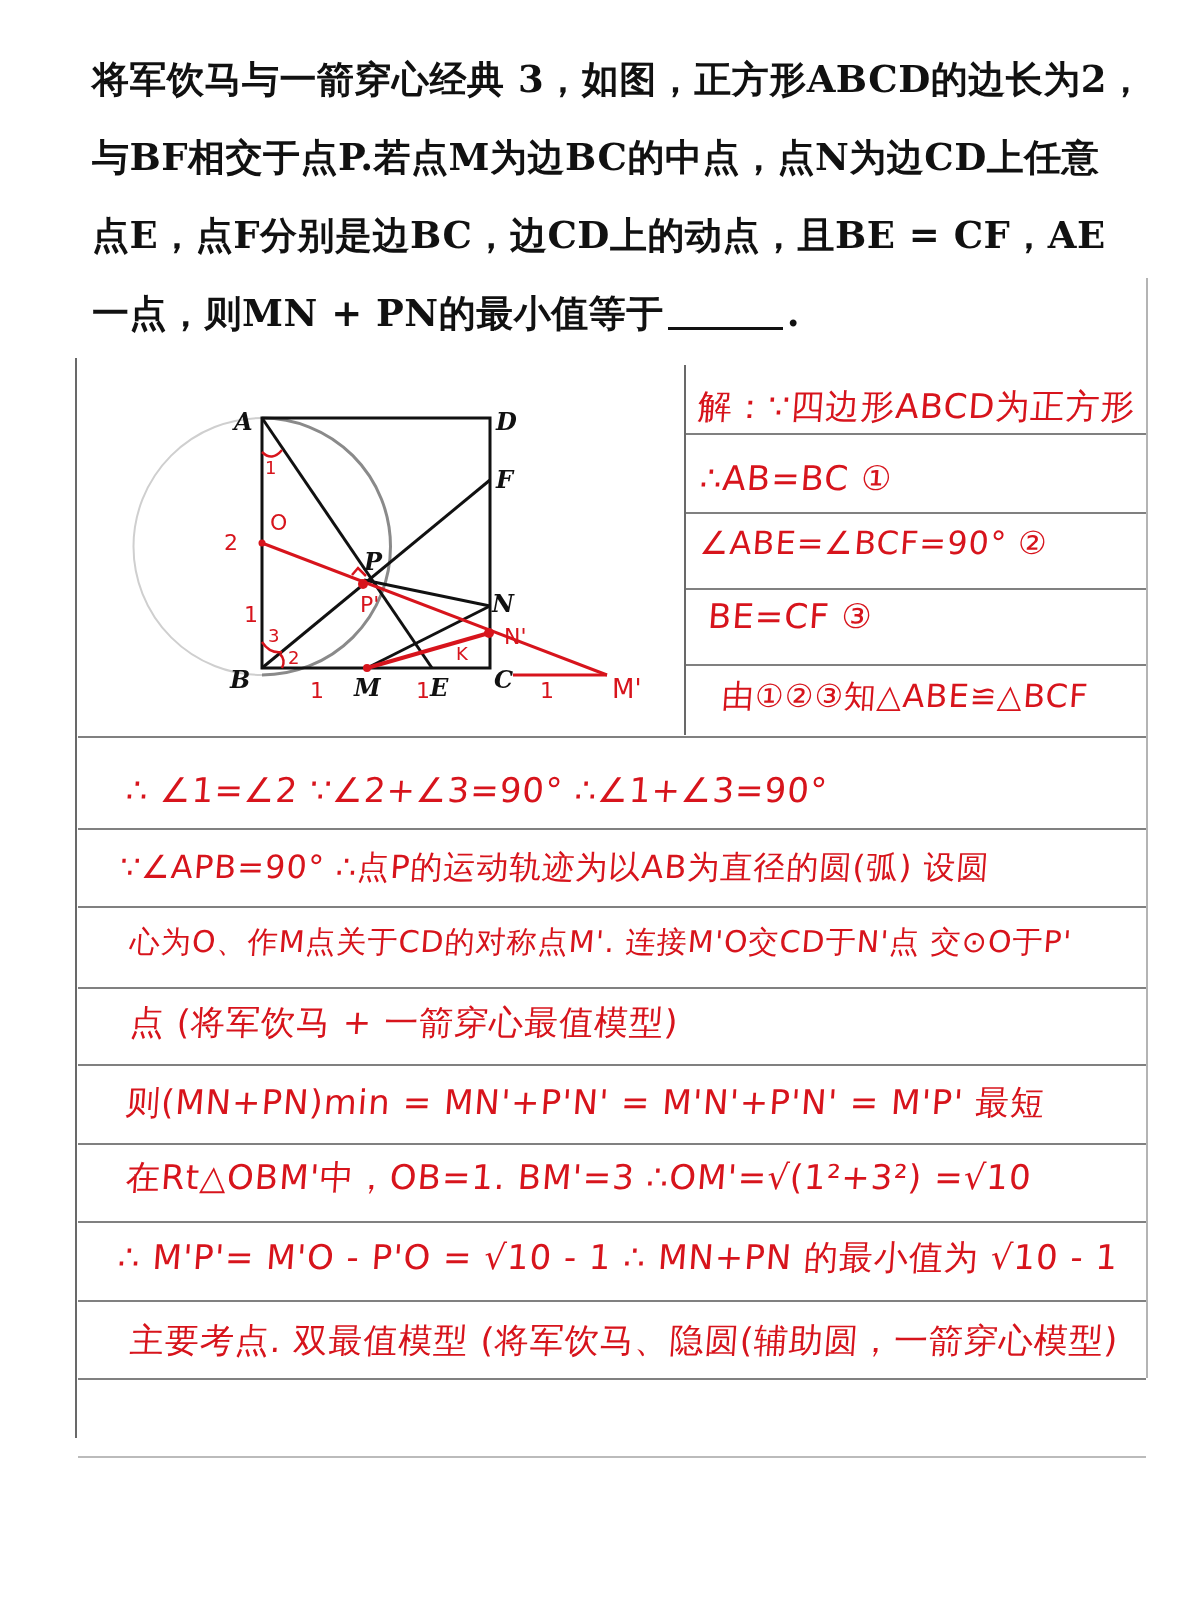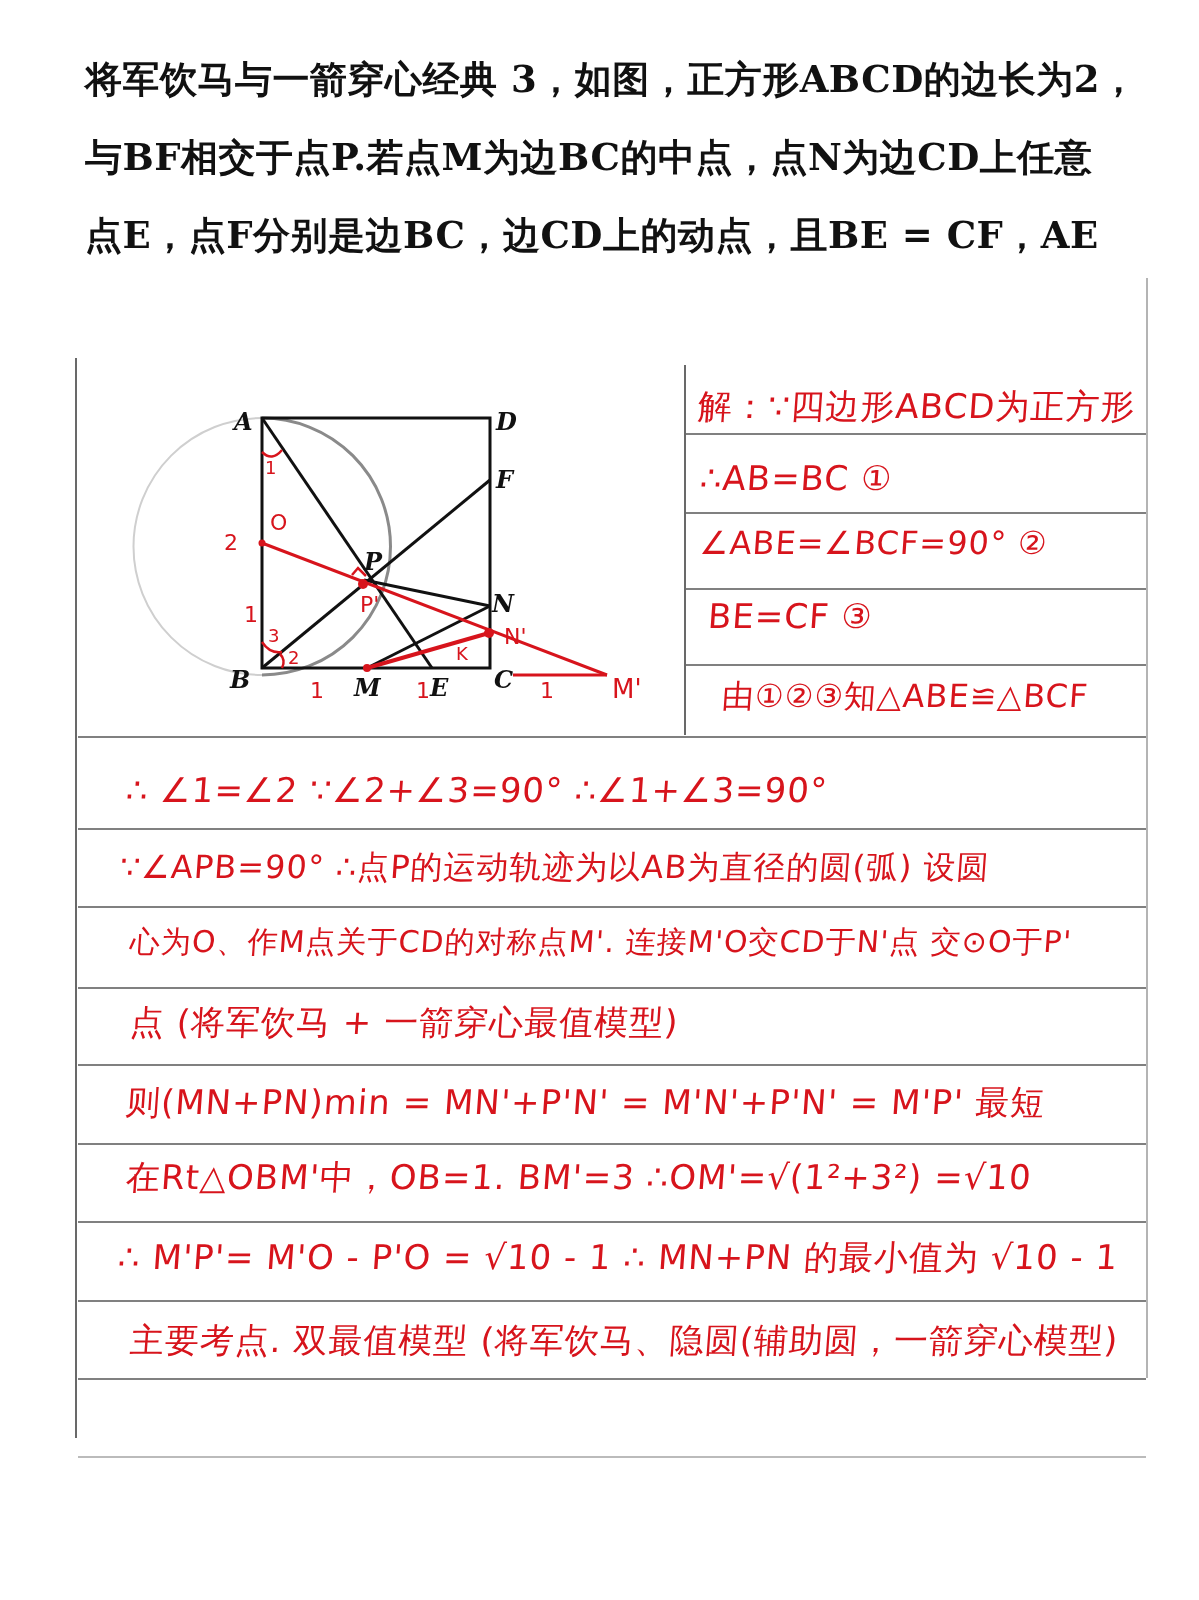--- a/index.html
+++ b/index.html
@@ -1,39 +1,40 @@
 <!DOCTYPE html>
 <html><head>
 <meta charset="utf-8">
 <style>
   html, body { margin: 0; padding: 0; background: #ffffff; }
   body { width: 1199px; height: 1600px; position: relative; overflow: hidden;
          font-family: "DejaVu Serif", "Liberation Serif", serif; color: #111; }
 
-  .problem { position: absolute; left: 85px; top: 40px; width: 1040px; }
+  .problem { position: absolute; left: 92px; top: 40px; width: 1040px; }
   .problem-line { font-size: 37px; font-weight: bold; line-height: 78px; height: 78px; white-space: nowrap; letter-spacing: 0.5px; }
   .blank { display: inline-block; width: 115px; border-bottom: 3px solid #111; height: 30px; vertical-align: -4px; margin: 0 4px; }
 
   .sheet { position: absolute; left: 0; top: 0; width: 1199px; height: 1600px; pointer-events: none; }
   .rule { position: absolute; height: 2px; background: #555; opacity: .75; }
   .vrule { position: absolute; width: 2px; background: #444; opacity: .8; }
 
   .diagram { position: absolute; left: 120px; top: 380px; width: 580px; height: 340px; }
 
   .hw { position: absolute; color: #d7141c; font-family: "DejaVu Sans", "Liberation Sans", sans-serif;
         font-size: 34px; white-space: nowrap; letter-spacing: 1px; font-weight: normal; transform: skewX(-4deg); }
   .hw.small { font-size: 32px; }
 </style>
 </head>
 <body>
 
 <div class="problem">
   <div class="problem-line">将军饮马与一箭穿心经典 3，如图，正方形ABCD的边长为2，</div>
   <div class="problem-line">与BF相交于点P.若点M为边BC的中点，点N为边CD上任意</div>
   <div class="problem-line">点E，点F分别是边BC，边CD上的动点，且BE = CF，AE</div>
+  <div class="problem-line"><span>一点，则MN + PN的最小值等于</span><span class="blank"></span><span>.</span></div>
 </div>
 
 <div class="sheet">
   <div class="vrule" style="left:75px; top:358px; height:1080px;"></div>
   <div class="vrule" style="left:684px; top:365px; height:370px;"></div>
   <div class="vrule" style="left:1146px; top:278px; height:1100px; opacity:.4;"></div>
 
   <div class="rule" style="left:686px; top:433px; width:460px;"></div>
   <div class="rule" style="left:686px; top:512px; width:460px;"></div>
   <div class="rule" style="left:686px; top:588px; width:460px;"></div>

